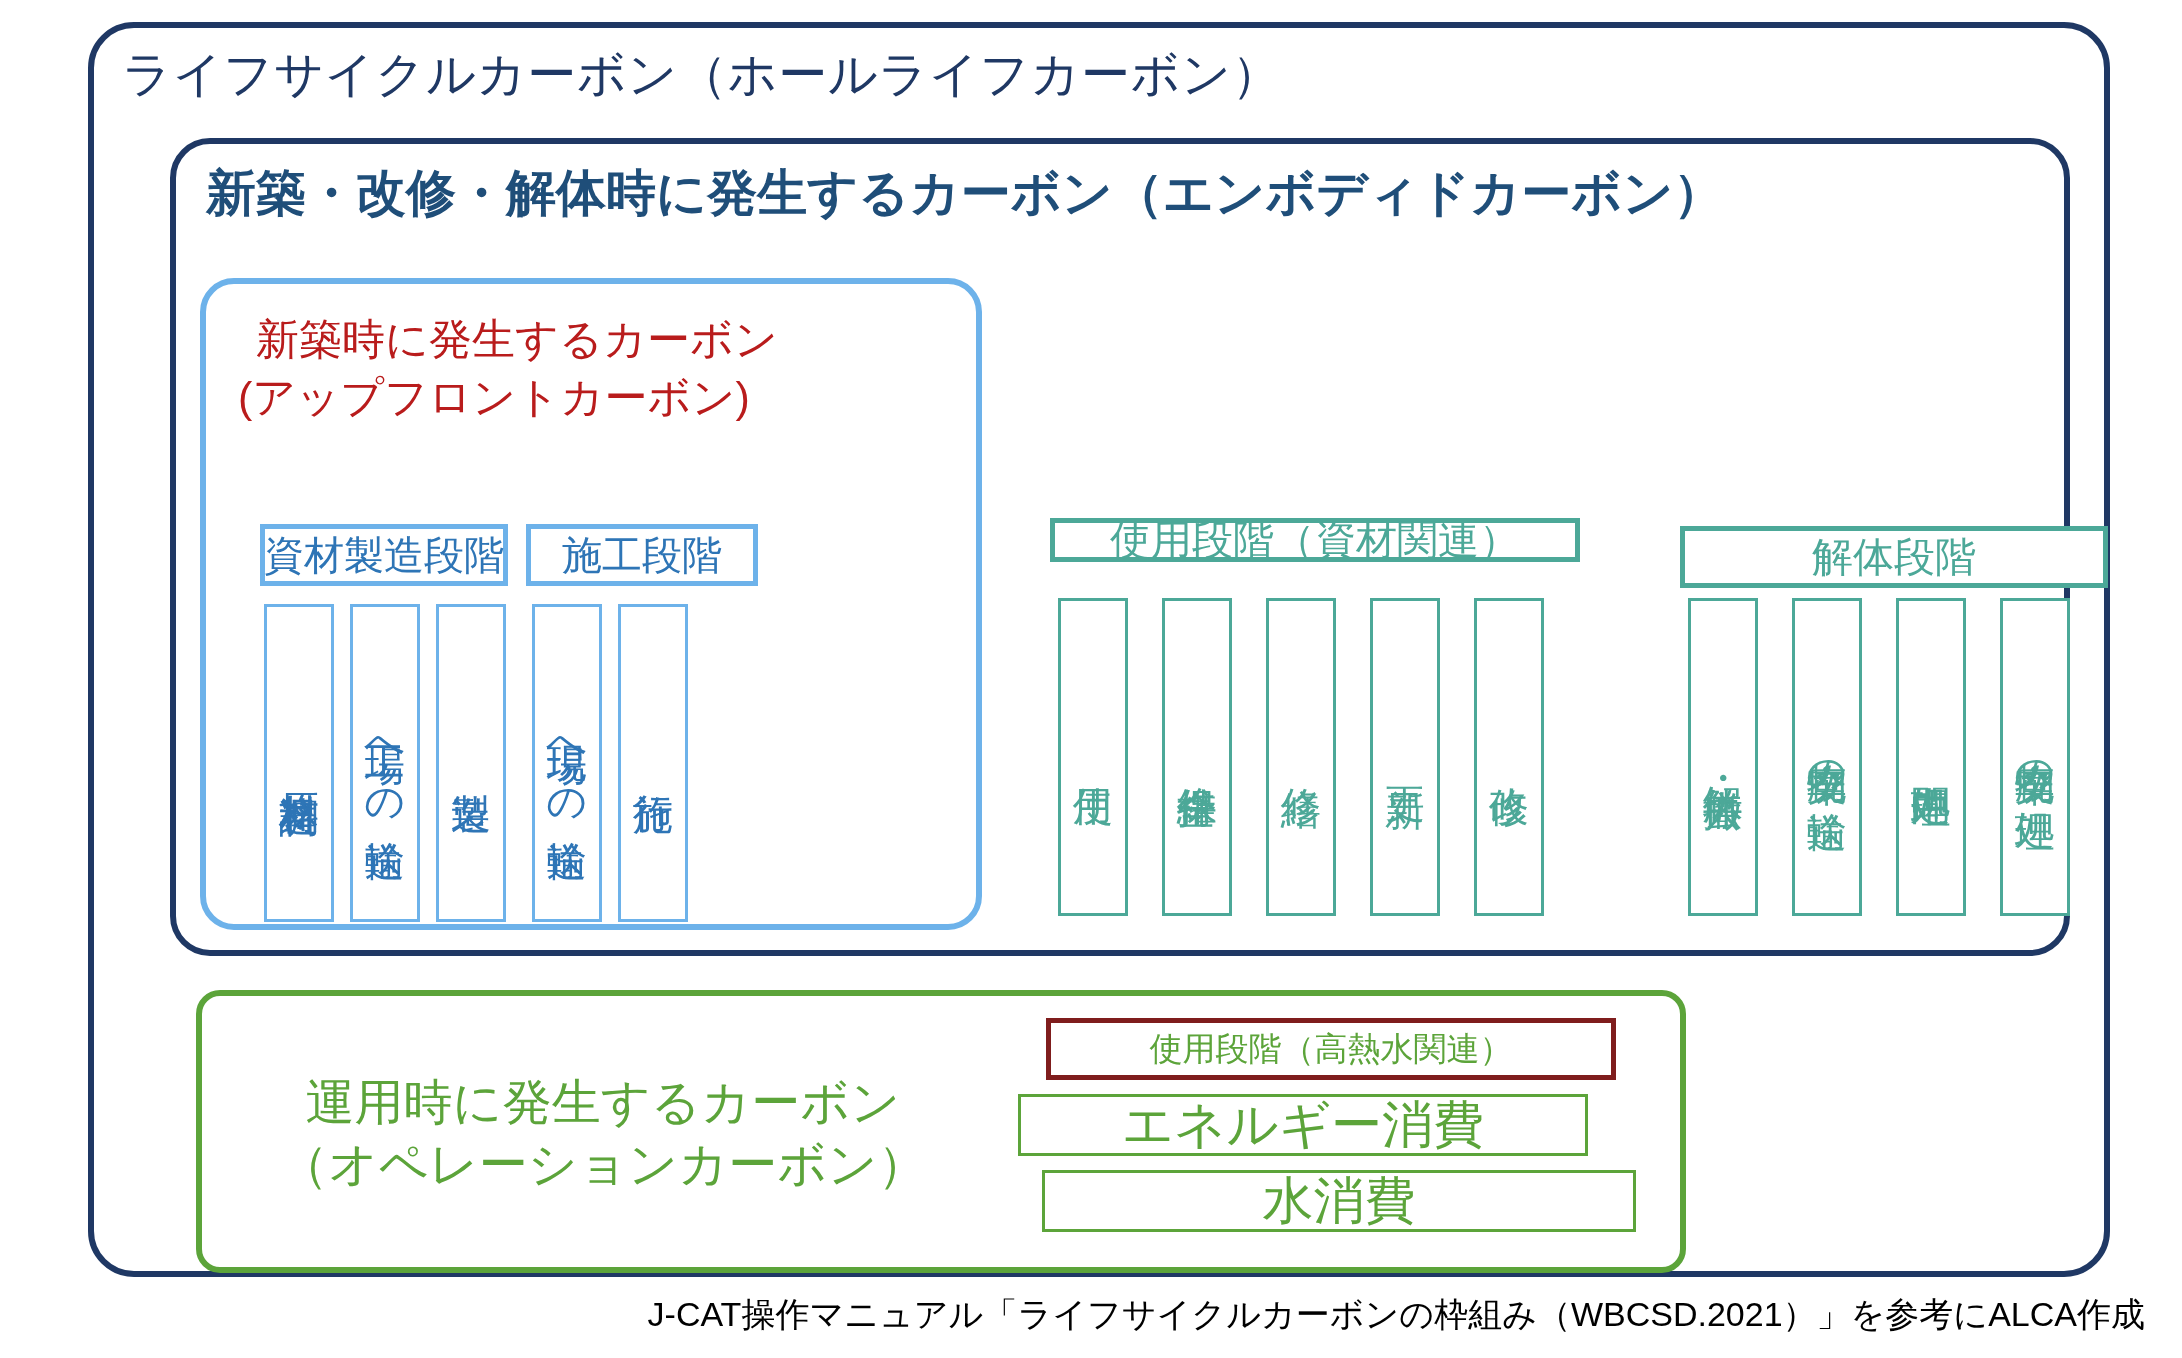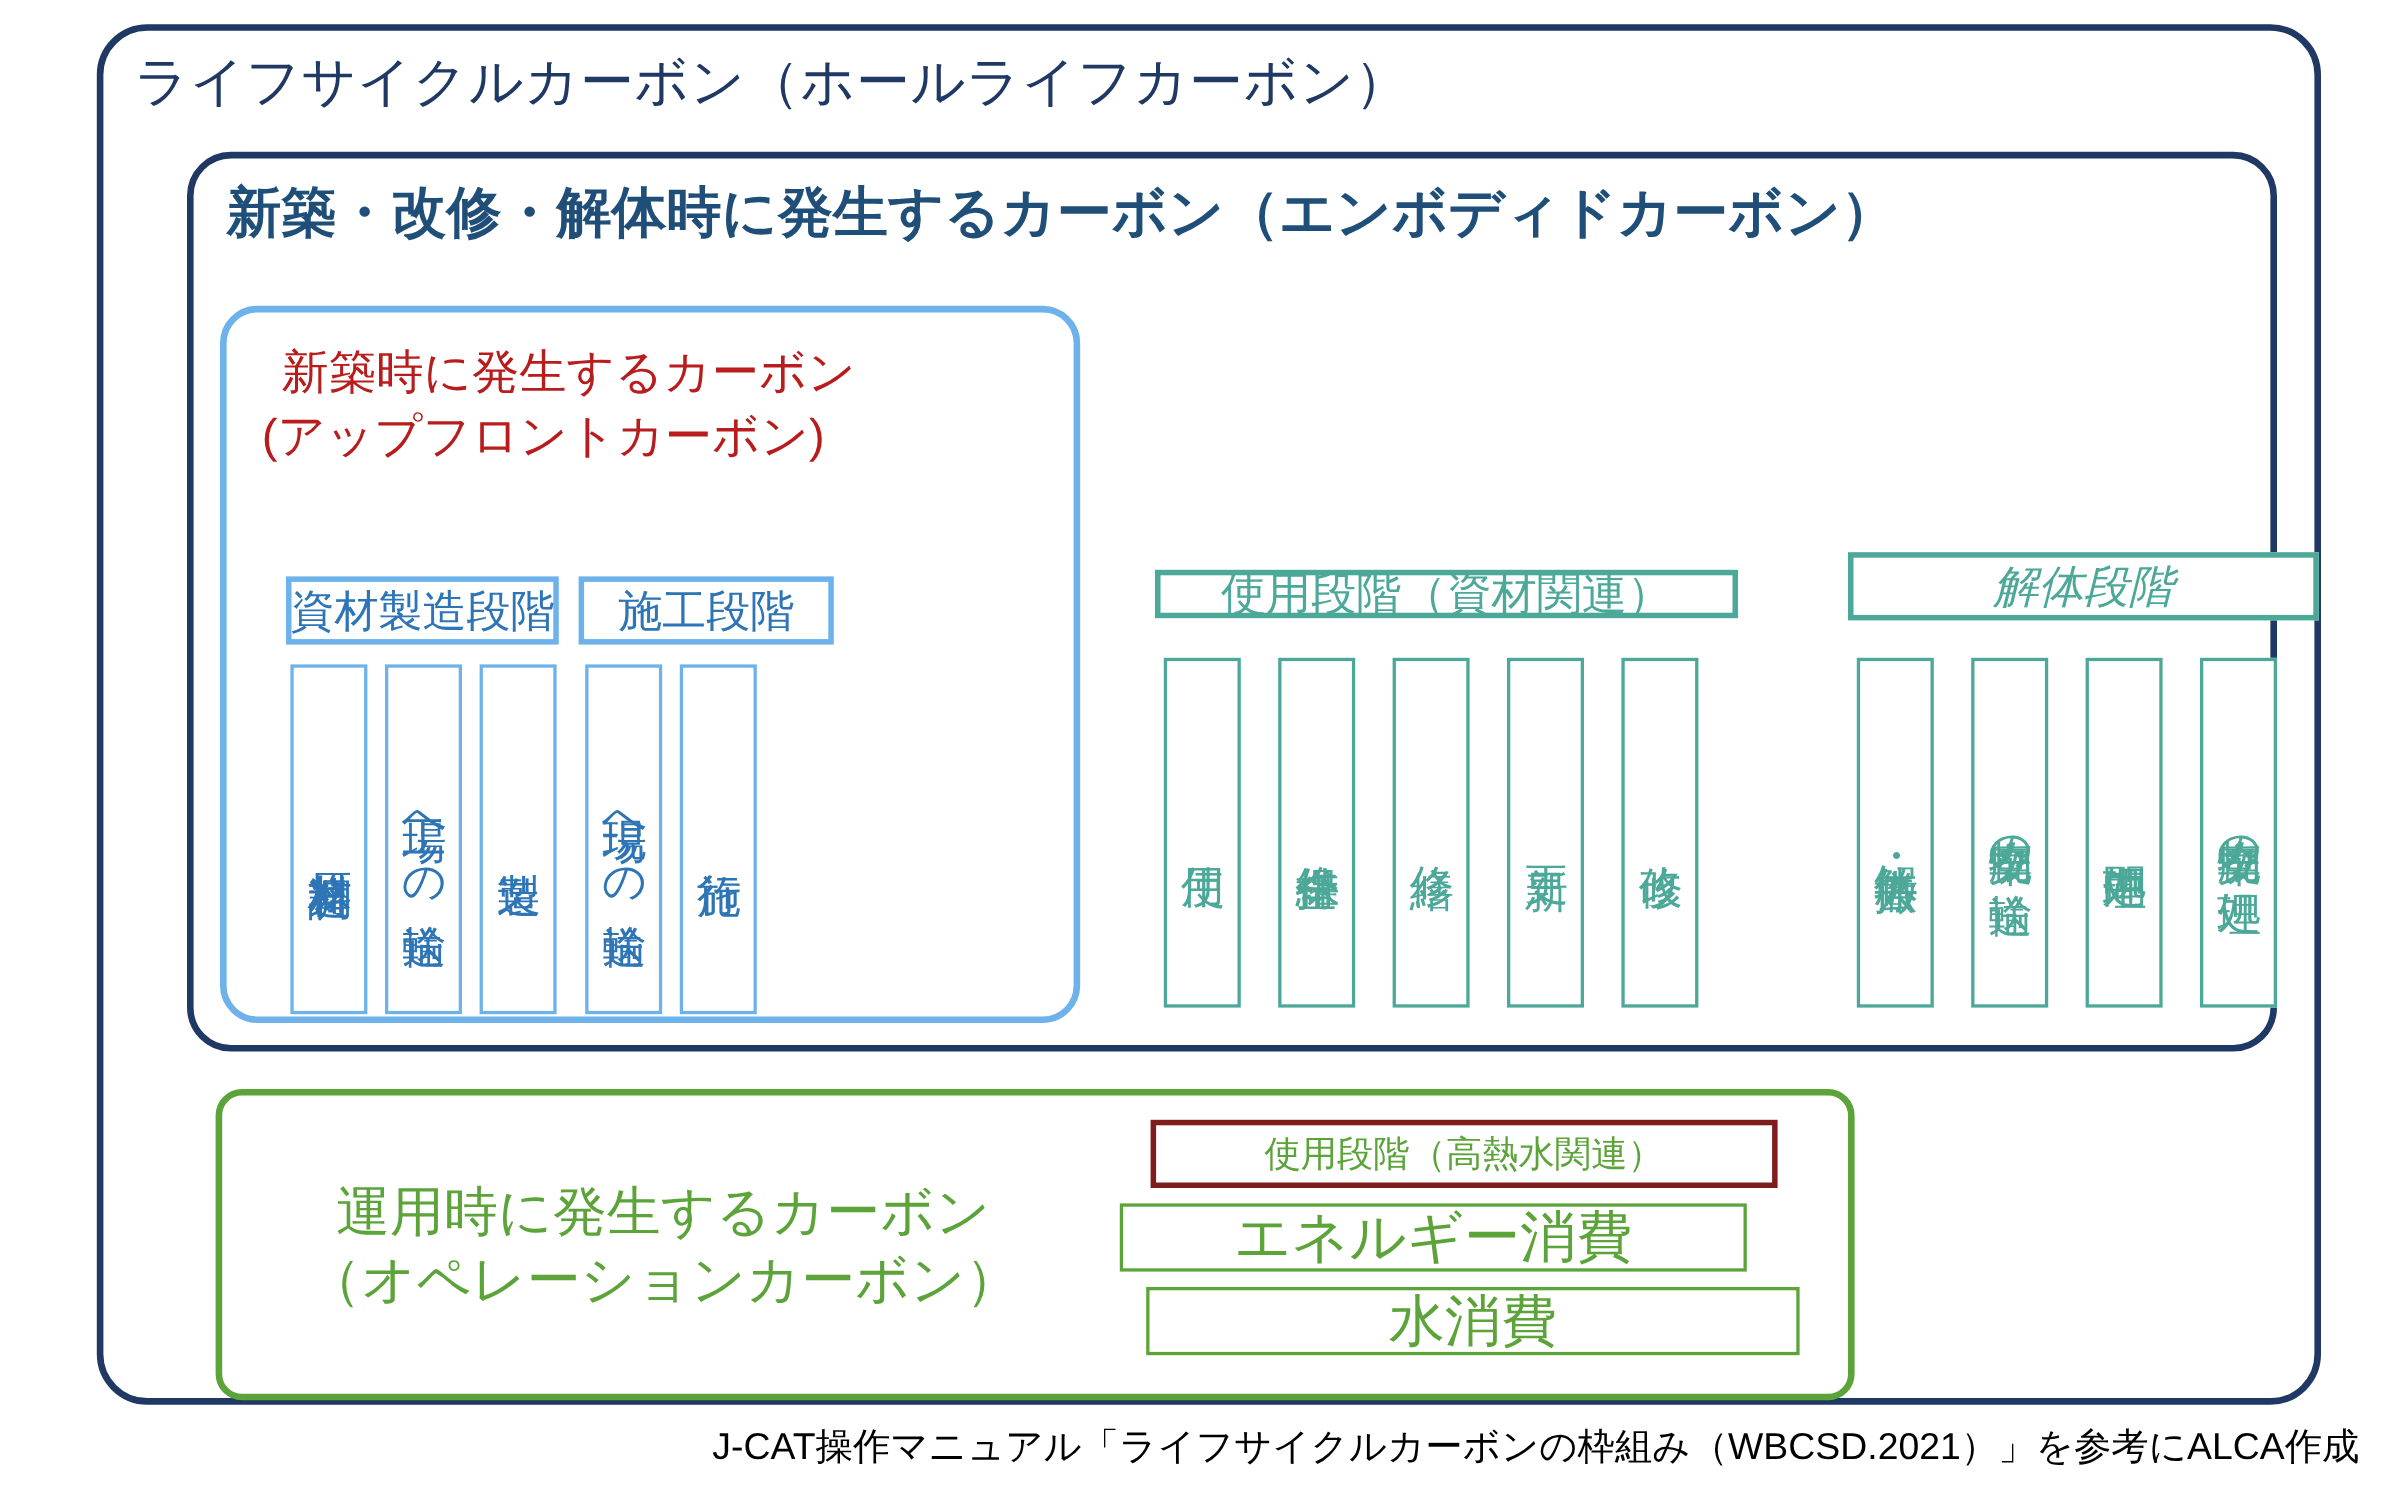--- a/index.html
+++ b/index.html
@@ -255,21 +255,21 @@
       <div class="vbox teal" style="left:1090px; top:454px; width:70px; height:318px;">
         <span class="vlabel">修繕</span>
       </div>
       <div class="vbox teal" style="left:1194px; top:454px; width:70px; height:318px;">
         <span class="vlabel">更新</span>
       </div>
       <div class="vbox teal" style="left:1298px; top:454px; width:70px; height:318px;">
         <span class="vlabel">改修</span>
       </div>
 
-      <div class="stage-head teal" style="left:1504px; top:358px; width:428px; height:62px;font-style:italic;">
+      <div class="stage-head teal" style="left:1504px; top:382px; width:428px; height:62px;">
         <span>解体段階</span>
       </div>
 
       <div class="vbox teal" style="left:1512px; top:454px; width:70px; height:318px;">
         <span class="vlabel">解体・撤去</span>
       </div>
       <div class="vbox teal" style="left:1616px; top:454px; width:70px; height:318px;">
         <span class="vlabel">廃棄物の輸送</span>
       </div>
       <div class="vbox teal" style="left:1720px; top:454px; width:70px; height:318px;">

